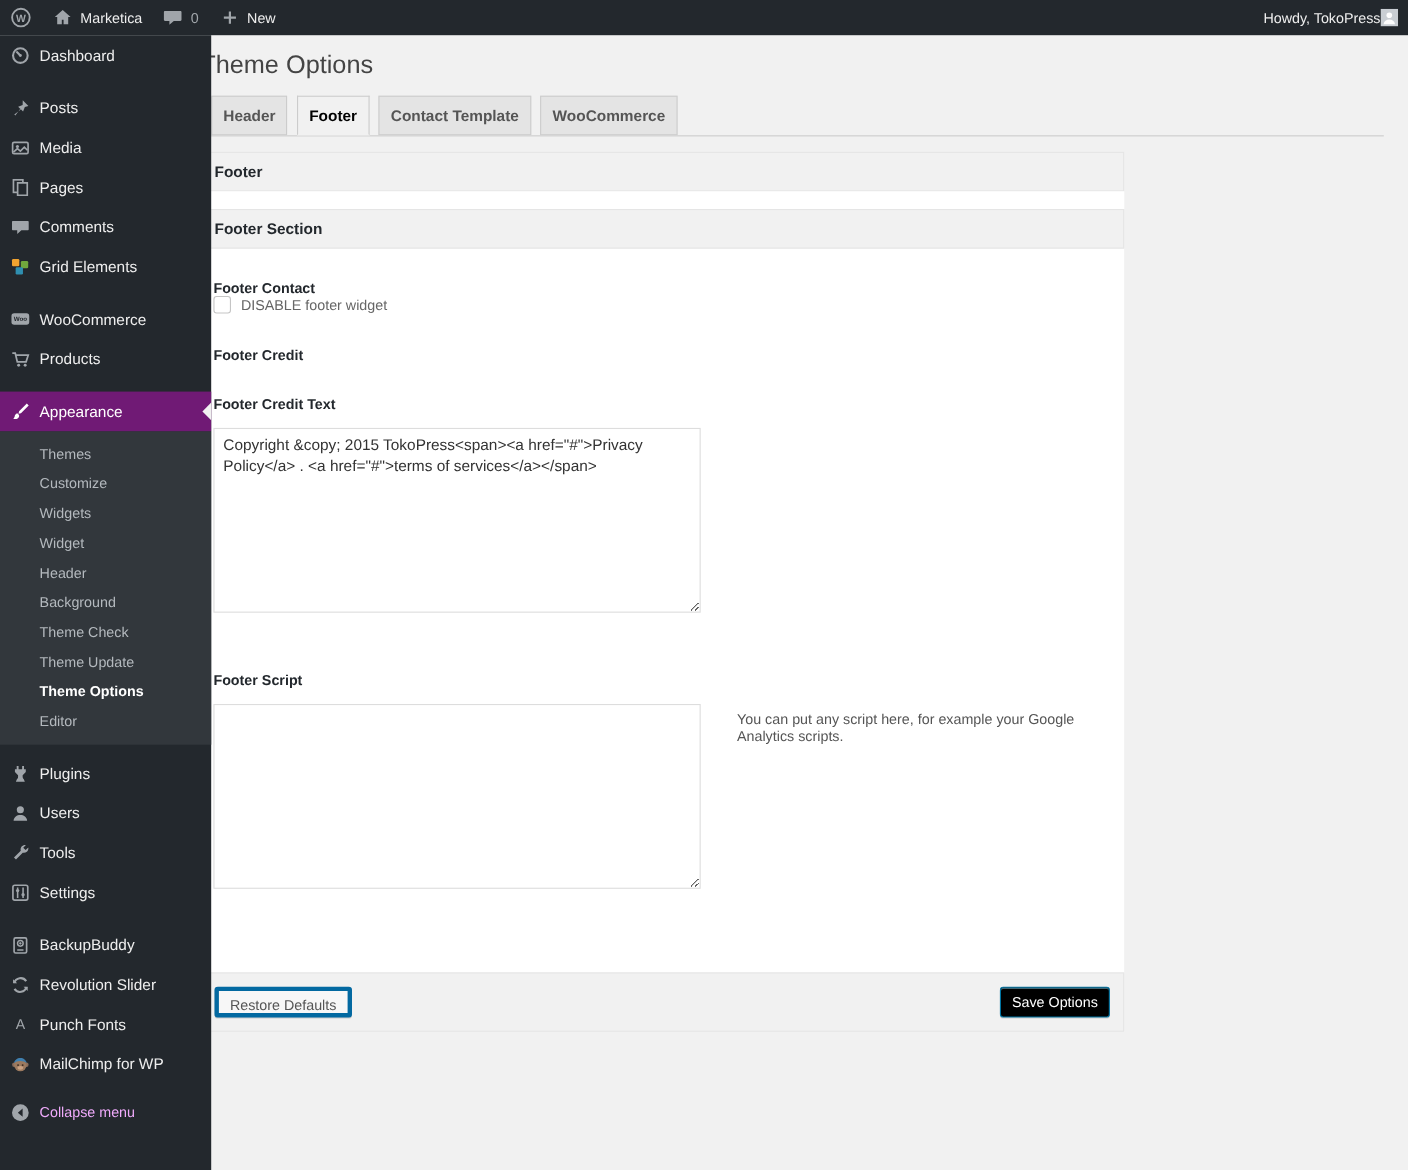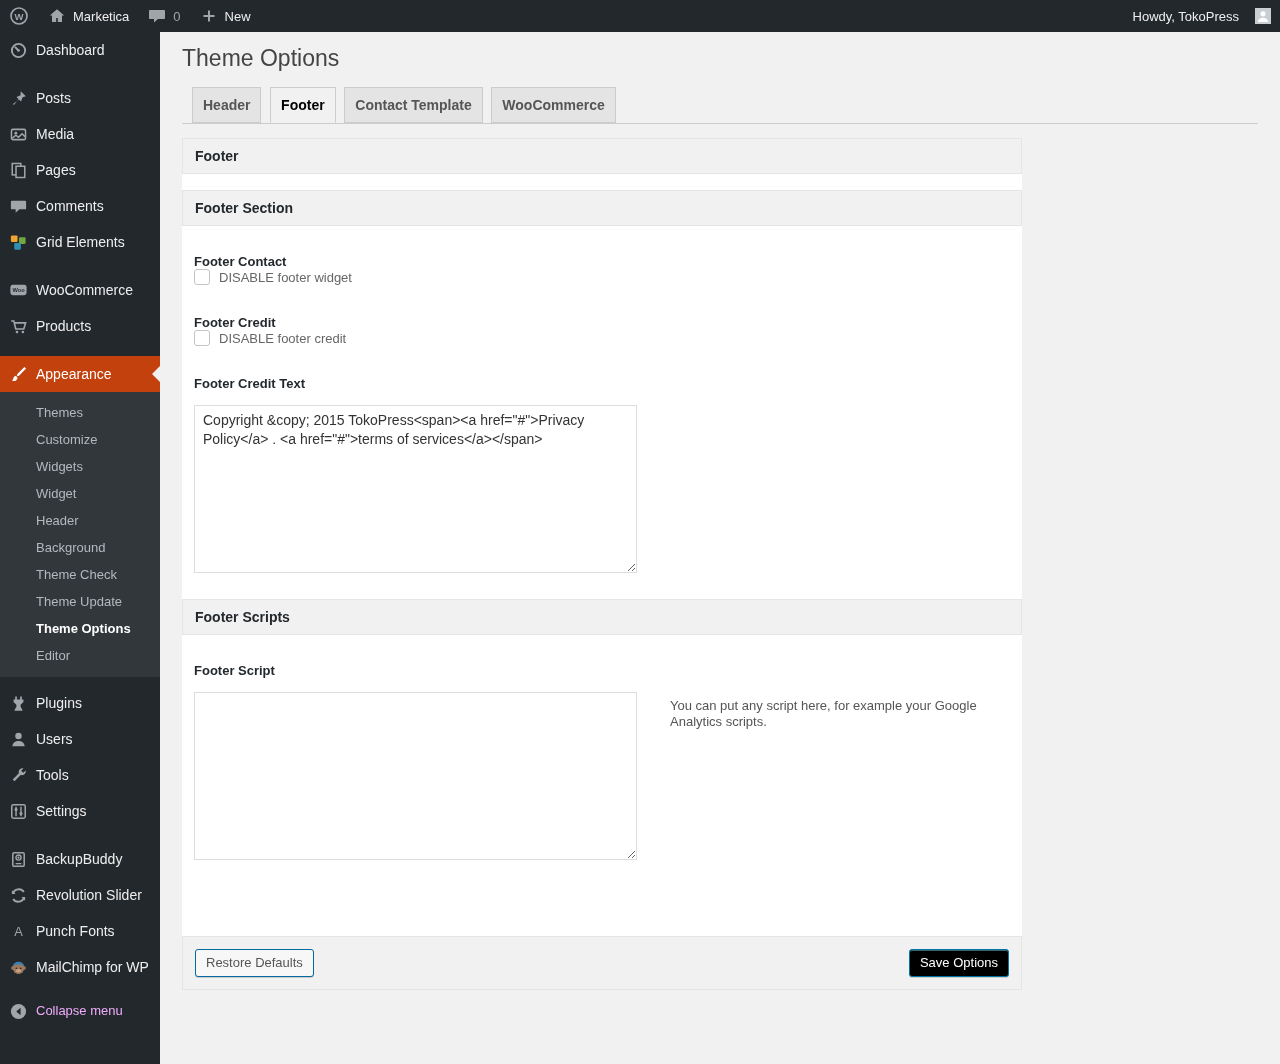--- a/index.html
+++ b/index.html
@@ -17,39 +17,39 @@
     background:#23282d; color:#eee; display:flex;
     justify-content:space-between; align-items:center; z-index:10;
     font-size:13px;
   }
   .ab-left { display:flex; align-items:center; height:100%; }
   .ab-right { display:flex; align-items:center; height:100%; padding-right:9px; }
   .ab-item { display:flex; align-items:center; gap:6px; padding:0 9px; height:100%; cursor:pointer; }
   .ab-item svg { width:20px; height:20px; display:block; }
   .ab-label { color:#eee; }
   .ab-count { color:#a0a5aa; }
-  .howdy { color:#eee; margin-right:16px; cursor:pointer; }
+  .howdy { color:#eee; margin-right:0; cursor:pointer; }
   .avatar { width:16px; height:16px; display:block; }
   .avatar svg { width:16px; height:16px; display:block; }
 
   
   .sidebar {
-    position:absolute; top:32px; left:0; bottom:0; width:160px;
+    position:absolute; top:32px; left:0; bottom:0; width:192px;
     background:#23282d; color:#eee; font-size:14px;
   }
   .menu-item {
     display:flex; align-items:center; gap:8px;
     padding:8px 8px; line-height:18px; cursor:pointer; position:relative;
   }
   .mi-icon { width:20px; height:20px; flex:0 0 20px; display:flex; align-items:center; justify-content:center; }
   .mi-icon svg { width:19px; height:19px; display:block; }
   .mi-label { white-space:nowrap; }
   .gap-sm { height:12px; }
   .menu-item.active {
-    background:#c2410c; color:#fff;
+    background:#701a75; color:#fff;
   }
   .menu-item.active::after {
     content:""; position:absolute; right:0; top:50%; margin-top:-8px;
     border:8px solid transparent; border-right-color:#f1f1f1;
   }
   .submenu { background:#32373c; padding:7px 0 8px; }
   .submenu-item {
     padding:6px 12px 6px 36px; font-size:13px; color:#b4b9be;
     line-height:15px; cursor:pointer; white-space:nowrap;
   }
@@ -92,21 +92,21 @@
 
   .panel-actions {
     margin-top:26px; background:#f1f1f1; border:1px solid #e5e5e5;
     padding:12px; display:flex; justify-content:space-between; align-items:center;
   }
   .btn {
     font-family:inherit; font-size:13px; line-height:26px; height:28px;
     padding:0 10px; border-radius:3px; cursor:pointer;
   }
   .btn.secondary {
-    background:#f7f7f7; border:1px solid #0369a1; color:#555;
+    background:#f7f7f7; border:4px solid #0369a1; color:#555;
     box-shadow:0 1px 0 #ccc;
   }
   .btn.primary {
     background:#000000; border:1px solid #0074a2; color:#fff;
     box-shadow:inset 0 1px 0 rgba(120,200,230,.5), 0 1px 0 rgba(0,0,0,.15);
   }
 </style>
 </head>
 <body>
 
@@ -356,30 +356,25 @@
     <div class="panel-bar">Footer Section</div>
 
     <div class="panel-body">
       <div class="field-label">Footer Contact</div>
       <label class="check-row">
         <input type="checkbox" style="">
         <span>DISABLE footer widget</span>
       </label>
 
       <div class="field-label" style="margin-top:30px">Footer Credit</div>
-      <label class="check-row">
-        <input type="checkbox" style="">
-        <span>DISABLE footer credit</span>
-      </label>
 
       <div class="field-label" style="margin-top:30px">Footer Credit Text</div>
       <textarea class="ta" spellcheck="false" style="">Copyright &amp;copy; 2015 TokoPress&lt;span&gt;&lt;a href="#"&gt;Privacy Policy&lt;/a&gt; . &lt;a href="#"&gt;terms of services&lt;/a&gt;&lt;/span&gt;</textarea>
     </div>
 
-    <div class="panel-bar">Footer Scripts</div>
 
     <div class="panel-body" style="padding-bottom:50px">
       <div class="field-label">Footer Script</div>
       <div class="script-row">
         <textarea class="ta" spellcheck="false" style=""></textarea>
         <div class="desc">You can put any script here, for example your Google Analytics scripts.</div>
       </div>
     </div>
 
     <div class="panel-actions">

